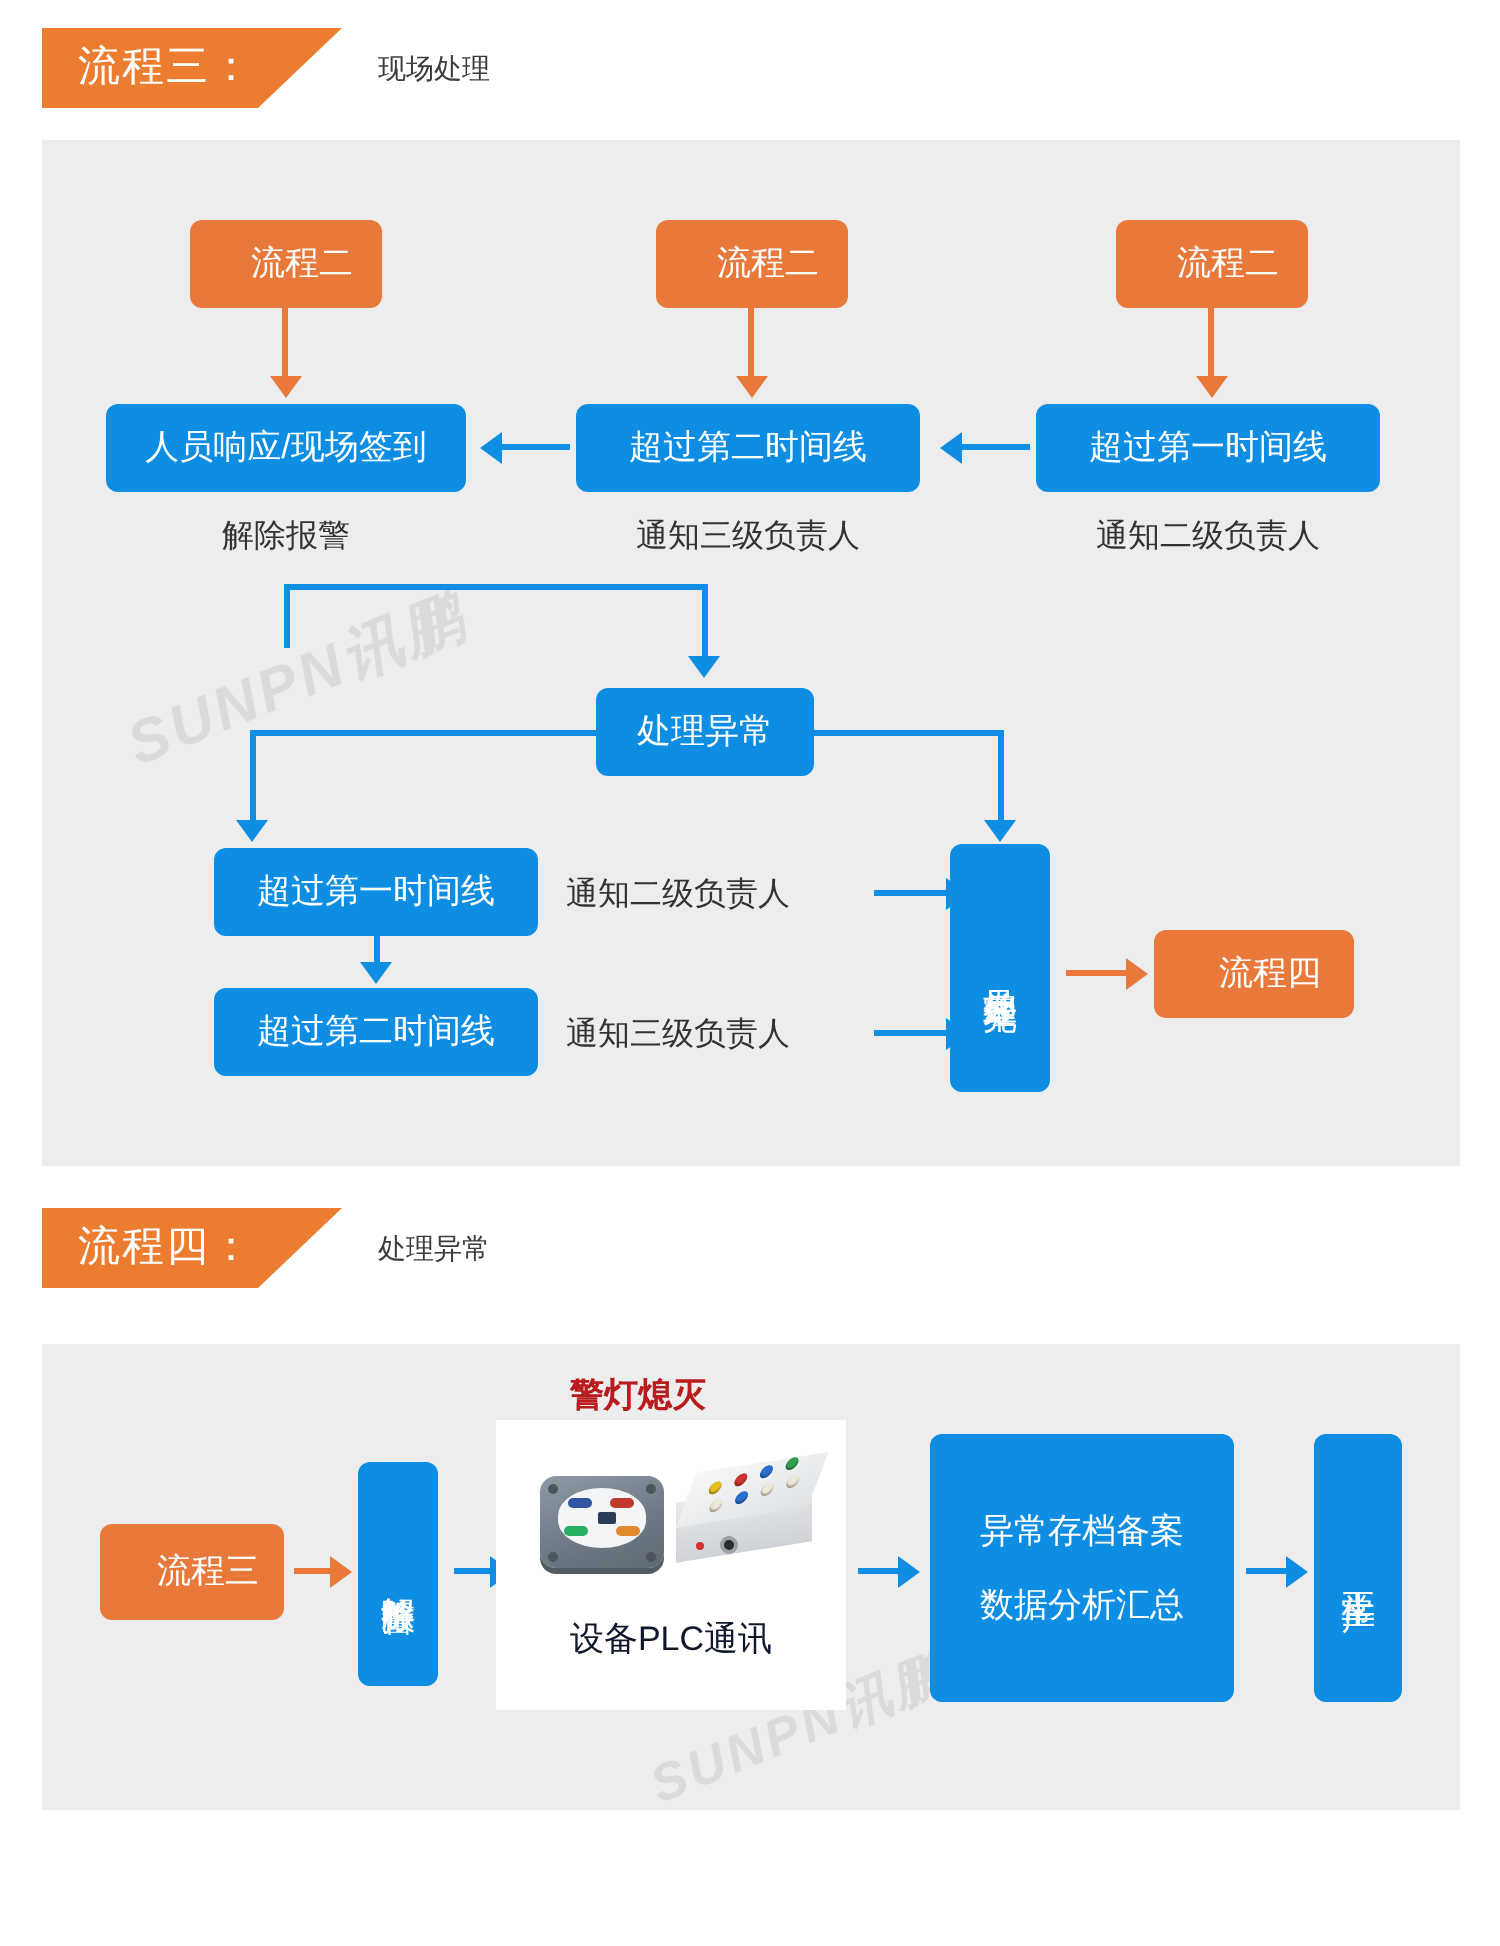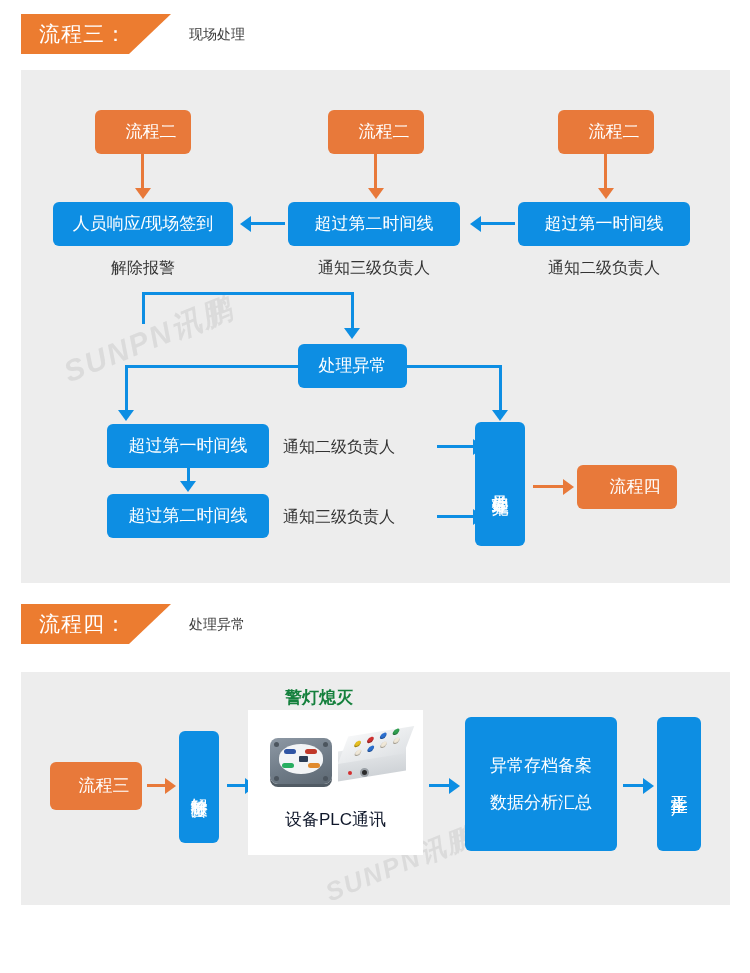--- a/index.html
+++ b/index.html
@@ -48,21 +48,21 @@
   .node.multi span{ display:block; }
 
   
   .caption{
     position:absolute; color:#333; font-size:16px; white-space:nowrap;
     text-align:center;
   }
 
   
   .redtext{
-    position:absolute; color:#15803d; font-size:17px; font-weight:bold;
+    position:absolute; color:#b91c1c; font-size:17px; font-weight:bold;
     white-space:nowrap;
   }
 
   
   .ln{ position:absolute; background:#0D8EE3; }
   .ln.or{ background:#E8793A; }
   .tri{ position:absolute; width:0; height:0; }
   .tri.down{ border-left:8px solid transparent; border-right:8px solid transparent; border-top:11px solid #0D8EE3; }
   .tri.down.or{ border-top-color:#E8793A; }
   .tri.left{ border-top:8px solid transparent; border-bottom:8px solid transparent; border-right:11px solid #0D8EE3; }

